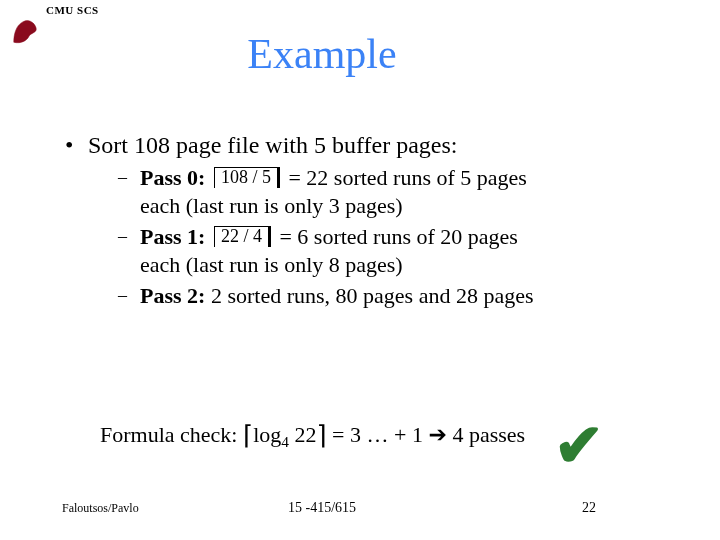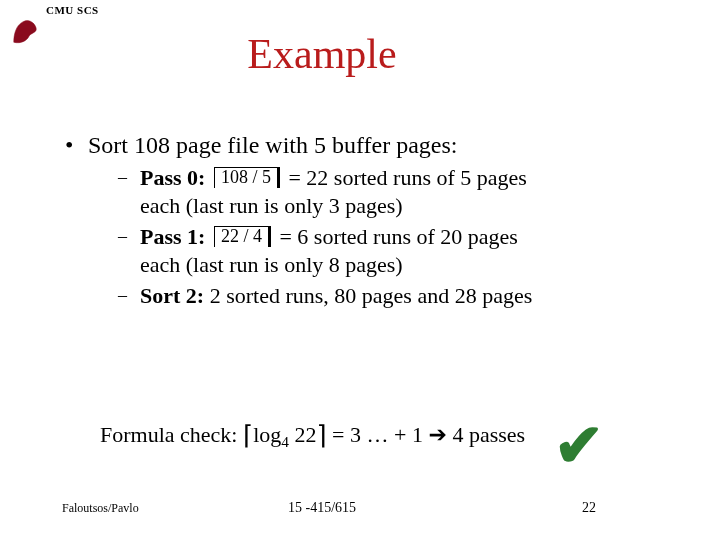--- a/index.html
+++ b/index.html
@@ -32,21 +32,21 @@
     width: 30px;
     height: 30px;
   }
   .title {
     position: absolute;
     top: 30px;
     left: 0;
     right: 0;
     text-align: center;
     font-size: 42px;
-    color: #b91c1c;
+    color: #3b82f6;
   }
   .body {
     position: absolute;
     top: 130px;
     left: 60px;
     right: 40px;
     font-size: 24px;
     line-height: 1.25;
   }
   .bullet {
@@ -159,21 +159,21 @@
         </div>
 
         <div class="sub">
           <span class="bold">Pass 1:</span>
           <span class="ceilbox">22 / 4</span>
           <span> = 6 sorted runs of 20 pages</span><br>
           <span>each (last run is only 8 pages)</span>
         </div>
 
         <div class="sub">
-          <span class="bold">Sort 2:</span>
+          <span class="bold">Pass 2:</span>
           <span>2 sorted runs, 80 pages and 28 pages</span>
         </div>
 
 
       </div>
     </div>
   </div>
 
   <div class="formula">
     <span>Formula check: </span><span class="ceilbracket-l">⌈</span><span>log</span><span class="sub-num">4</span><span> 22</span><span class="ceilbracket-r">⌉</span><span> = 3 … + 1 </span><span class="arrow">➔</span><span> 4 passes</span>

